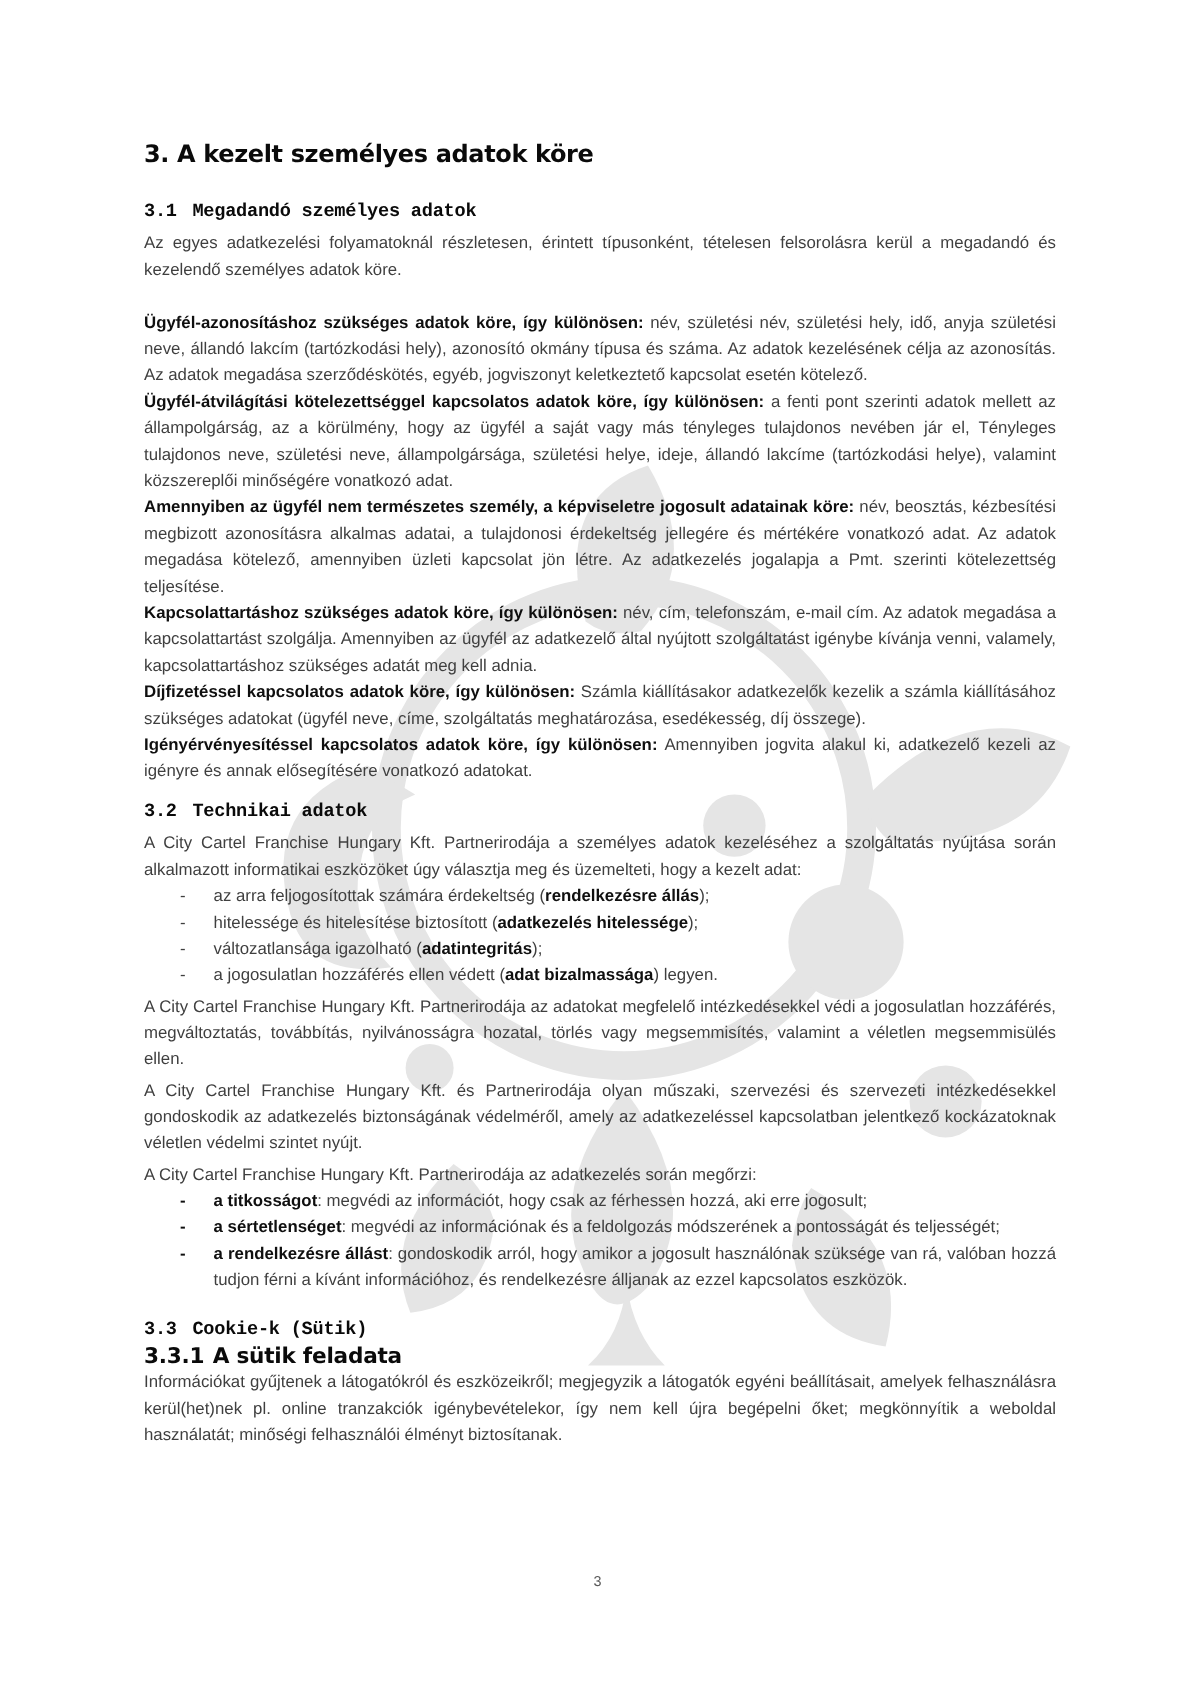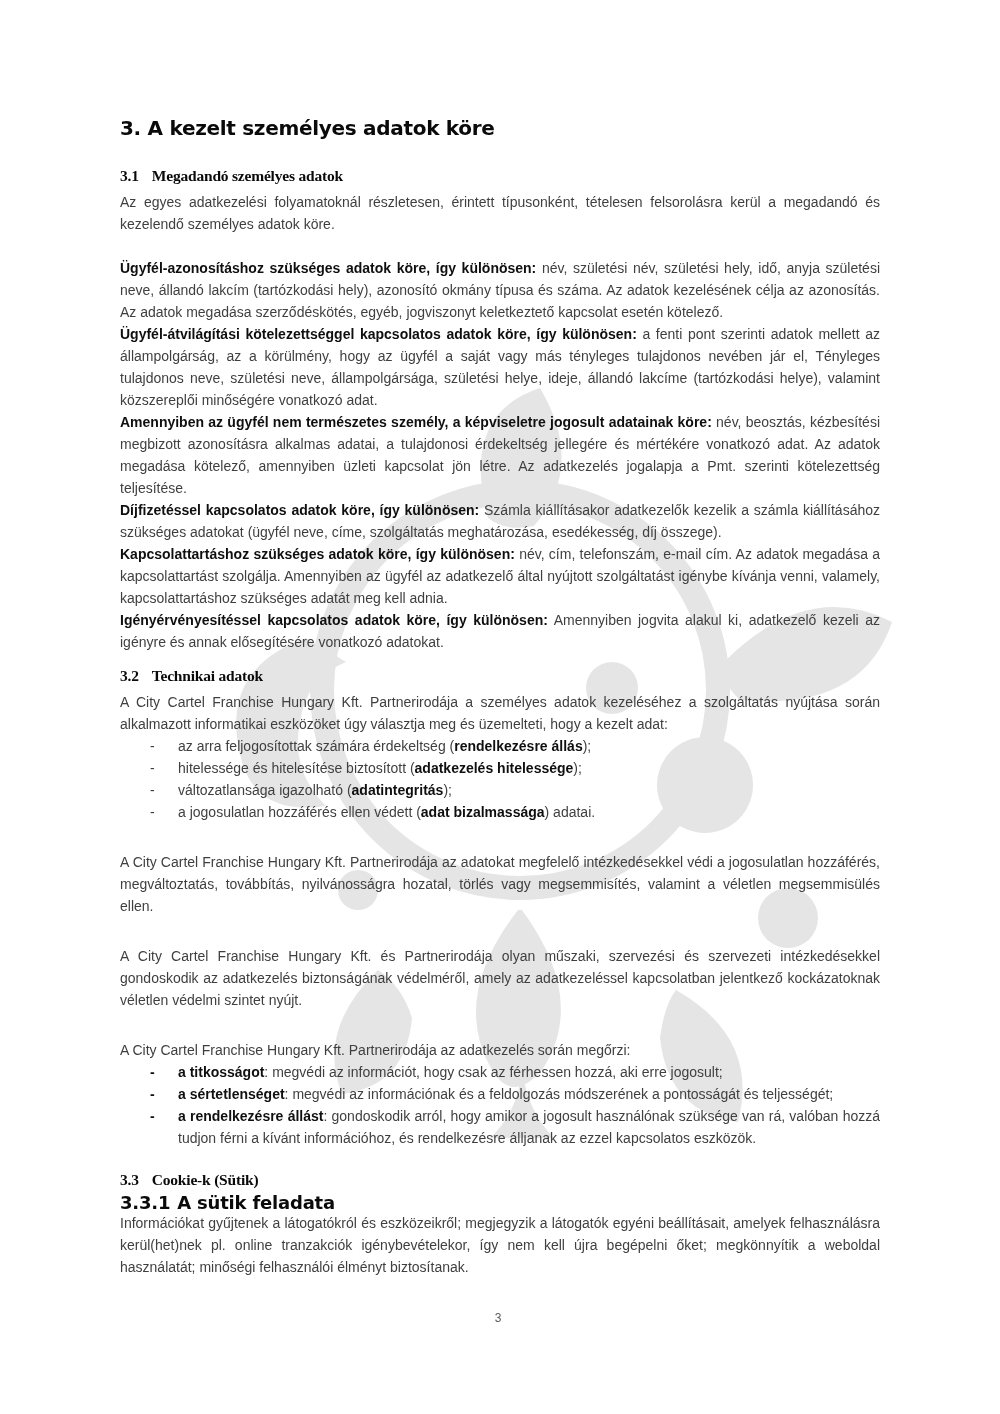--- a/index.html
+++ b/index.html
@@ -31,21 +31,21 @@
   h1 {
     font-family: "DejaVu Sans", sans-serif;
     font-size: 20px;
     line-height: 24px;
     font-weight: 800;
     letter-spacing: -0.3px;
     color: #0a0a0a;
     margin: 0 0 0 0;
   }
   h2 {
-    font-family: Liberation Serif, serif;
+    font-family: Liberation Mono, monospace;
     font-size: 15.5px;
     line-height: 20px;
     font-weight: 800;
     letter-spacing: -0.2px;
     color: #0a0a0a;
     margin: 0;
   }
   h3 {
     font-family: "DejaVu Sans", sans-serif;
     font-size: 18px;
@@ -56,21 +56,21 @@
     margin: 0;
   }
   .hnum { margin-right: 13px; }
   .hnum-sm { margin-right: 7px; }
   .h-s31 { margin-top: 26px; margin-bottom: 5px; }
   .h-s32 { margin-top: 13px; margin-bottom: 5px; }
   .h-s33 { margin-top: 21px; margin-bottom: 3px; }
   p { margin: 0; text-align: justify; }
   p b, .btext b { color: #0f0f0f; font-weight: 700; }
   .intro { margin-bottom: 22px; }
-  .gap-top { margin-top: 28px; }
+  .gap-top { margin-top: 4px; }
   .bullet { display: flex; }
   .bullet .marker {
     width: 28px;
     padding-left: 30px;
     flex: 0 0 auto;
     color: #3f3f3f;
   }
   .bullet .marker.bold { color: #0f0f0f; font-weight: 700; }
   .bullet .btext { flex: 1 1 auto; text-align: justify; }
   .footer {
@@ -114,23 +114,23 @@
     <h2 class="h-s31"><span class="hnum">3.1</span><span>Megadandó személyes adatok</span></h2>
 
     <p class="intro">Az egyes adatkezelési folyamatoknál részletesen, érintett típusonként, tételesen felsorolásra kerül a megadandó és kezelendő személyes adatok köre.</p>
 
     <p><b>Ügyfél-azonosításhoz szükséges adatok köre, így különösen:</b><span> név, születési név, születési hely, idő, anyja születési neve, állandó lakcím (tartózkodási hely), azonosító okmány típusa és száma. Az adatok kezelésének célja az azonosítás. Az adatok megadása szerződéskötés, egyéb, jogviszonyt keletkeztető kapcsolat esetén kötelező.</span></p>
 
     <p><b>Ügyfél-átvilágítási kötelezettséggel kapcsolatos adatok köre, így különösen:</b><span> a fenti pont szerinti adatok mellett az állampolgárság, az a körülmény, hogy az ügyfél a saját vagy más tényleges tulajdonos nevében jár el, Tényleges tulajdonos neve, születési neve, állampolgársága, születési helye, ideje, állandó lakcíme (tartózkodási helye), valamint közszereplői minőségére vonatkozó adat.</span></p>
 
     <p><b>Amennyiben az ügyfél nem természetes személy, a képviseletre jogosult adatainak köre:</b><span> név, beosztás, kézbesítési megbizott azonosításra alkalmas adatai, a tulajdonosi érdekeltség jellegére és mértékére vonatkozó adat. Az adatok megadása kötelező, amennyiben üzleti kapcsolat jön létre. Az adatkezelés jogalapja a Pmt. szerinti kötelezettség teljesítése.</span></p>
 
+    <p><b>Kapcsolattartáshoz szükséges adatok köre, így különösen:</b><span> név, cím, telefonszám, e-mail cím. Az adatok megadása a kapcsolattartást szolgálja. Amennyiben az ügyfél az adatkezelő által nyújtott szolgáltatást igénybe kívánja venni, valamely, kapcsolattartáshoz szükséges adatát meg kell adnia.</span></p>
+
     <p><b>Díjfizetéssel kapcsolatos adatok köre, így különösen:</b><span> Számla kiállításakor adatkezelők kezelik a számla kiállításához szükséges adatokat (ügyfél neve, címe, szolgáltatás meghatározása, esedékesség, díj összege).</span></p>
-
-    <p><b>Kapcsolattartáshoz szükséges adatok köre, így különösen:</b><span> név, cím, telefonszám, e-mail cím. Az adatok megadása a kapcsolattartást szolgálja. Amennyiben az ügyfél az adatkezelő által nyújtott szolgáltatást igénybe kívánja venni, valamely, kapcsolattartáshoz szükséges adatát meg kell adnia.</span></p>
 
     <p><b>Igényérvényesítéssel kapcsolatos adatok köre, így különösen:</b><span> Amennyiben jogvita alakul ki, adatkezelő kezeli az igényre és annak elősegítésére vonatkozó adatokat.</span></p>
 
     <h2 class="h-s32"><span class="hnum">3.2</span><span>Technikai adatok</span></h2>
 
     <p>A City Cartel Franchise Hungary Kft. Partnerirodája a személyes adatok kezeléséhez a szolgáltatás nyújtása során alkalmazott informatikai eszközöket úgy választja meg és üzemelteti, hogy a kezelt adat:</p>
 
     <div class="bullet">
       <span class="marker">-</span>
       <span class="btext"><span>az arra feljogosítottak számára érdekeltség (</span><b>rendelkezésre állás</b><span>);</span></span>
@@ -138,21 +138,21 @@
     <div class="bullet">
       <span class="marker">-</span>
       <span class="btext"><span>hitelessége és hitelesítése biztosított (</span><b>adatkezelés hitelessége</b><span>);</span></span>
     </div>
     <div class="bullet">
       <span class="marker">-</span>
       <span class="btext"><span>változatlansága igazolható (</span><b>adatintegritás</b><span>);</span></span>
     </div>
     <div class="bullet">
       <span class="marker">-</span>
-      <span class="btext"><span>a jogosulatlan hozzáférés ellen védett (</span><b>adat bizalmassága</b><span>) adatai.</span></span>
+      <span class="btext"><span>a jogosulatlan hozzáférés ellen védett (</span><b>adat bizalmassága</b><span>) legyen.</span></span>
     </div>
 
     <p class="gap-top">A City Cartel Franchise Hungary Kft. Partnerirodája az adatokat megfelelő intézkedésekkel védi a jogosulatlan hozzáférés, megváltoztatás, továbbítás, nyilvánosságra hozatal, törlés vagy megsemmisítés, valamint a véletlen megsemmisülés ellen.</p>
 
     <p class="gap-top">A City Cartel Franchise Hungary Kft. és Partnerirodája olyan műszaki, szervezési és szervezeti intézkedésekkel gondoskodik az adatkezelés biztonságának védelméről, amely az adatkezeléssel kapcsolatban jelentkező kockázatoknak véletlen védelmi szintet nyújt.</p>
 
     <p class="gap-top">A City Cartel Franchise Hungary Kft. Partnerirodája az adatkezelés során megőrzi:</p>
 
     <div class="bullet">
       <span class="marker bold">-</span>

